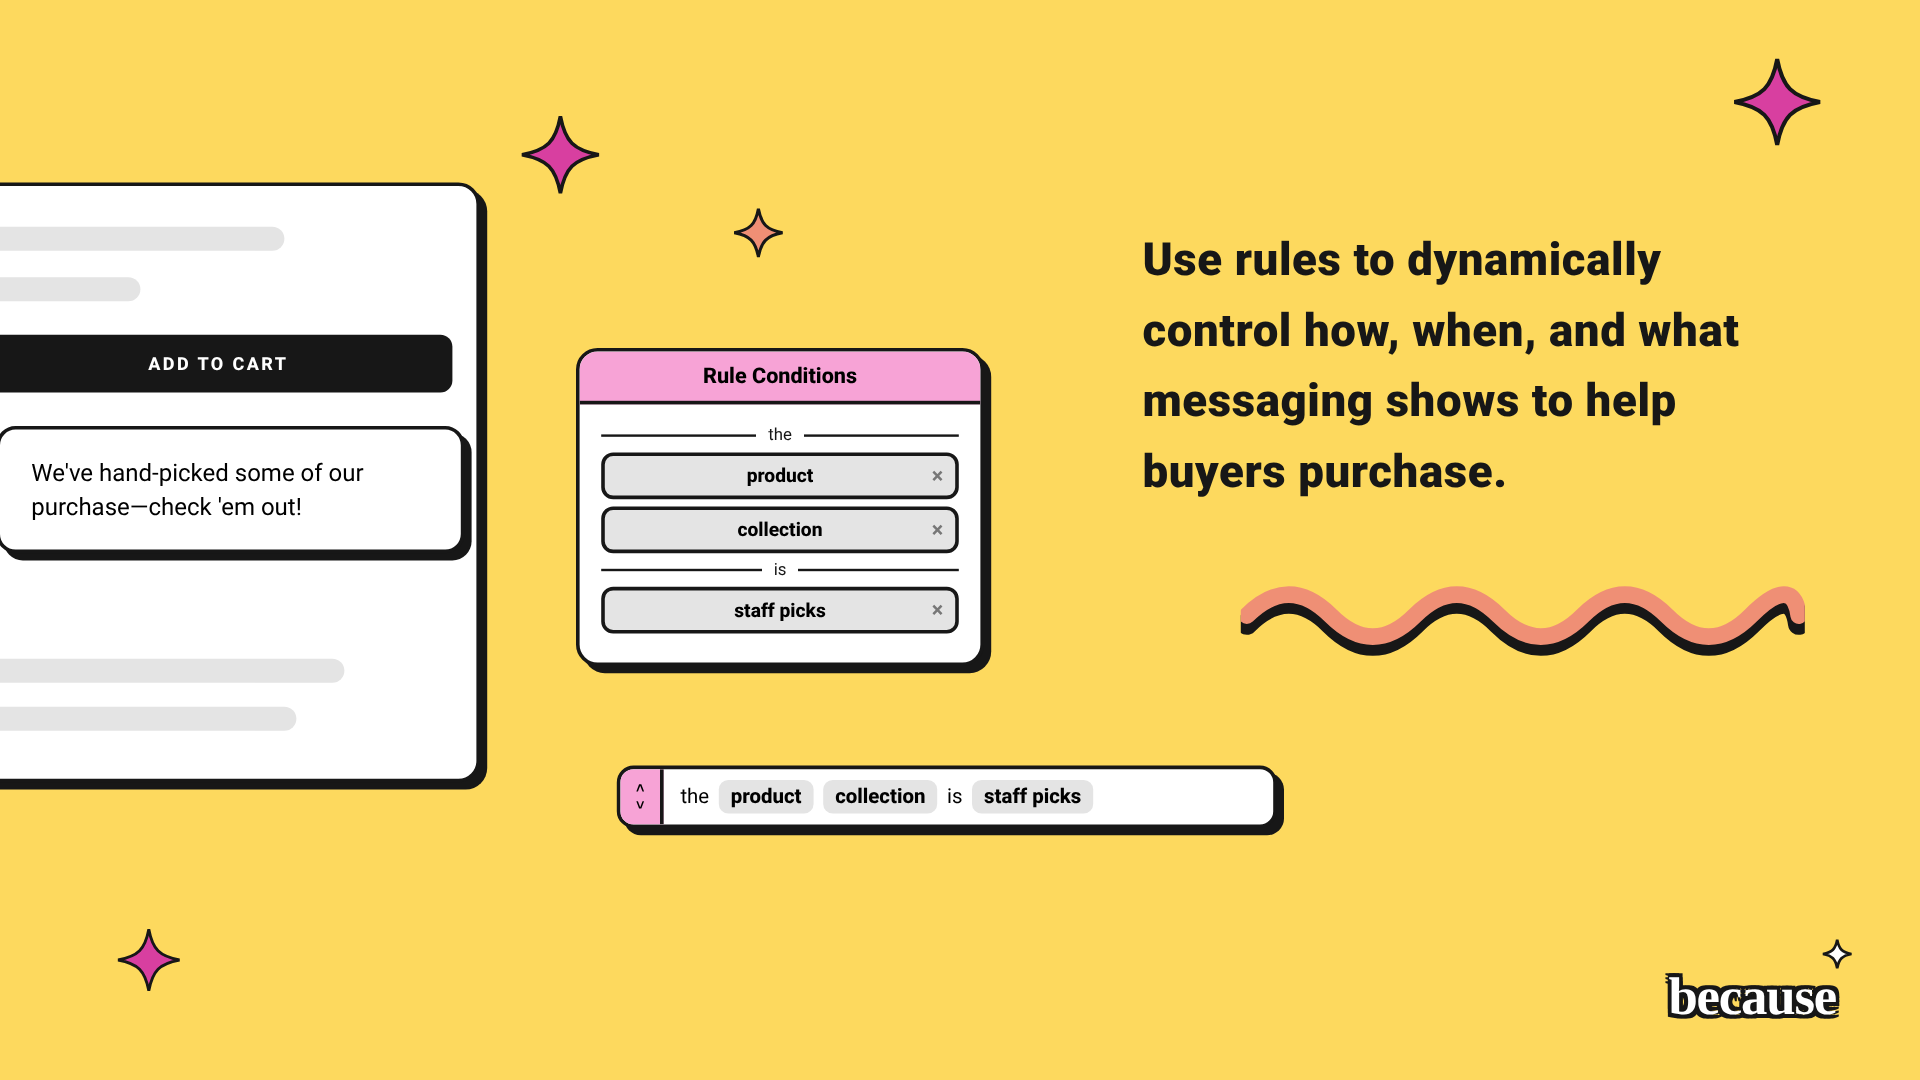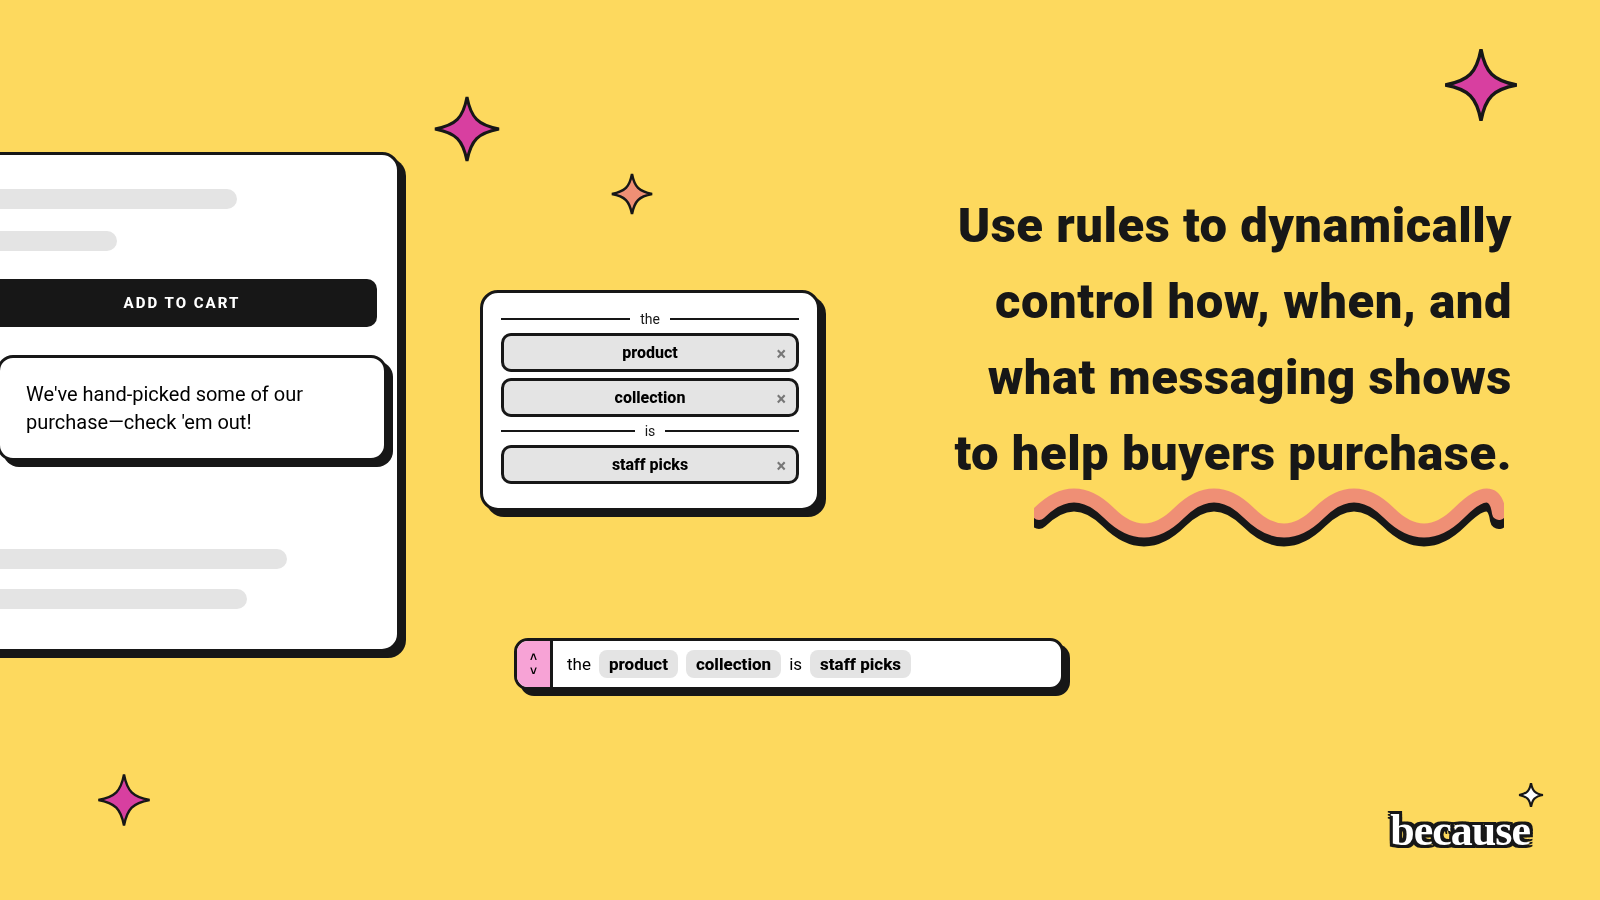--- a/index.html
+++ b/index.html
@@ -156,23 +156,22 @@
     padding: 4px 10px;
     font-weight: 800;
   }
 
   
   .headline {
     position: absolute;
     right: 88px;
     top: 188px;
     width: 560px;
-    text-align: right;
     font-weight: 900;
-    font-size: 49px;
+    font-size: 38px;
     line-height: 1.55;
     color: #171717;
     letter-spacing: 0.5px;
   }
 
   
   .squiggle {
     position: absolute;
     right: 96px;
     top: 480px;
@@ -216,20 +215,21 @@
     <span>ADD TO CART</span>
   </div>
   <div class="message-card">
     <span>We've hand-picked some of our purchase—check 'em out!</span>
   </div>
   <div class="skel line3"></div>
   <div class="skel line4"></div>
 </div>
 
 <div class="rule-panel">
+  <div class="rule-header">Rule Conditions</div>
   <div class="rule-body">
     <div class="rule-divider">
         <span>the</span>
       </div>
     <div class="chip-row">
         <div class="chip"><span>product</span><span class="x">×</span></div>
       </div>
     <div class="chip-row">
         <div class="chip"><span>collection</span><span class="x">×</span></div>
       </div>

